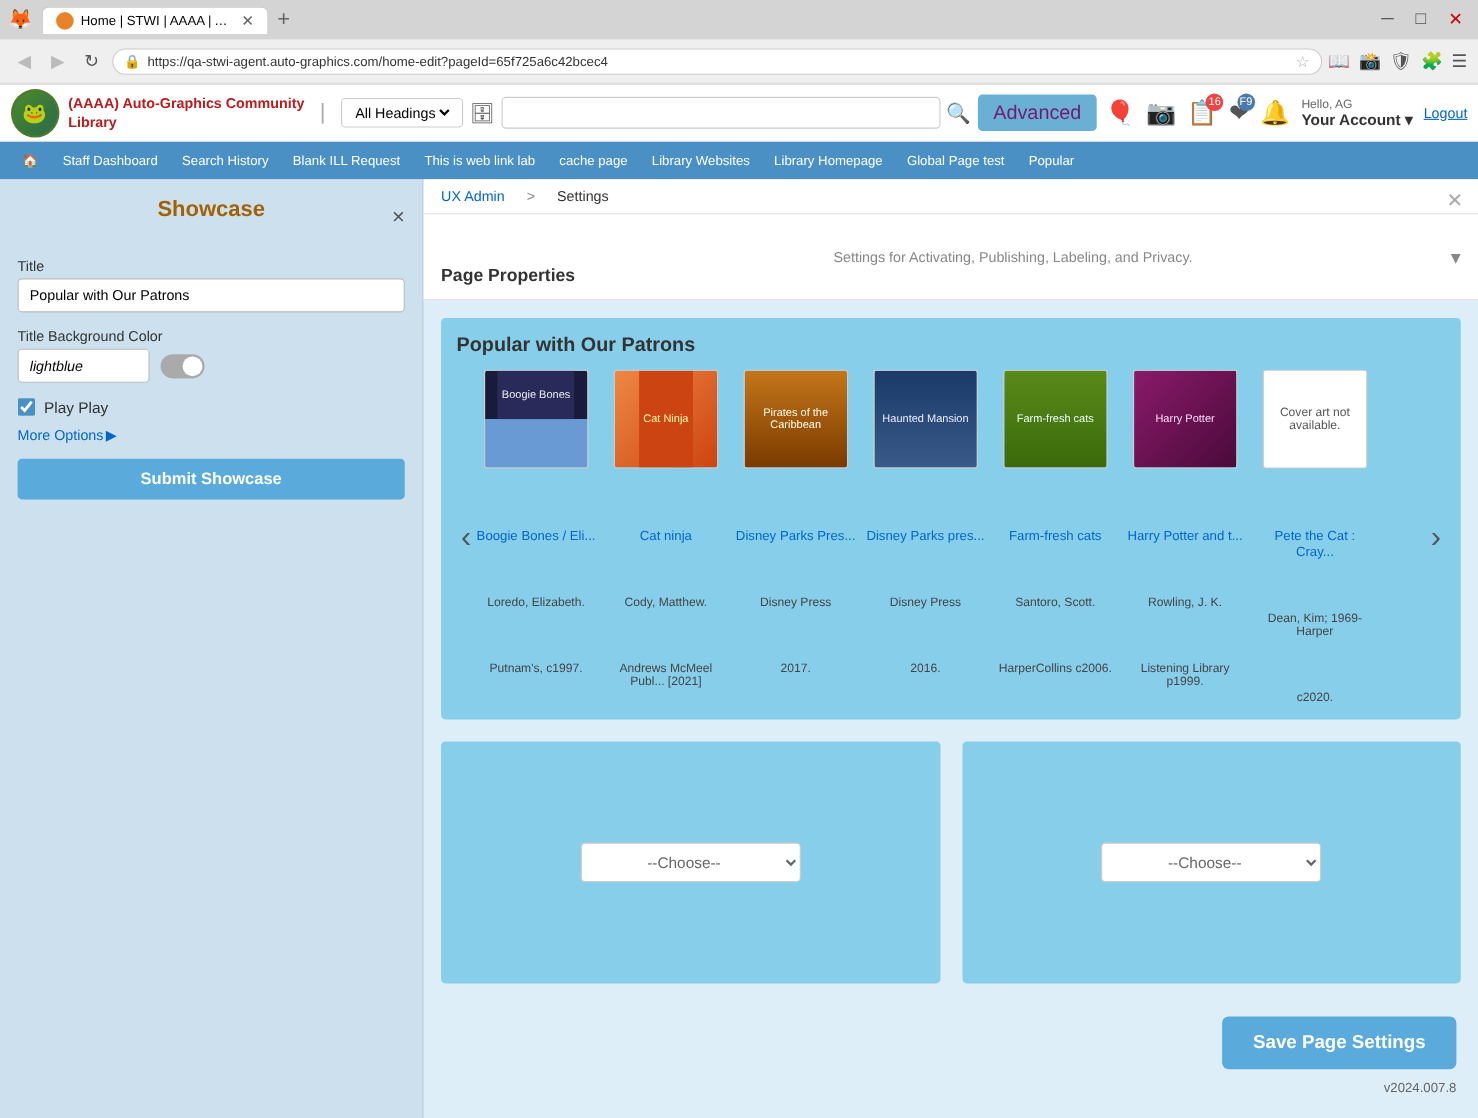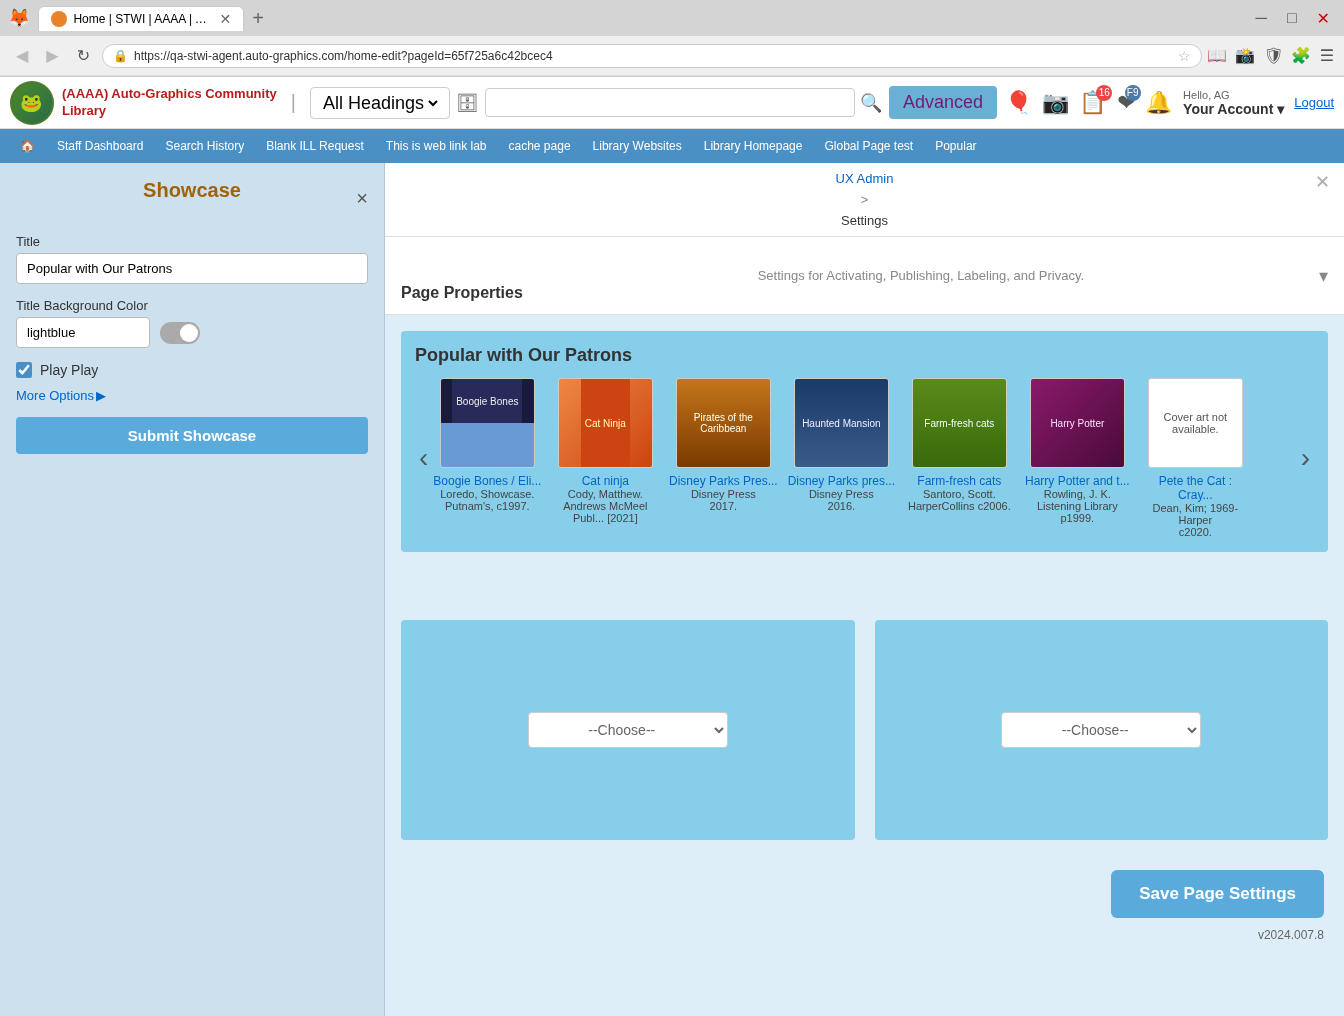--- a/index.html
+++ b/index.html
@@ -21,21 +21,21 @@
     .address-star { color: #aaa; font-size: 14px; }
     .browser-right-icons { display: flex; align-items: center; gap: 8px; }
     .browser-icon-btn { background: none; border: none; font-size: 16px; color: #555; cursor: pointer; }
 
     
     .app-header { background: white; display: flex; align-items: center; padding: 4px 10px; gap: 8px; border-bottom: 1px solid #ddd; height: 52px; }
     .app-logo { width: 44px; height: 44px; border-radius: 50%; background: #4a7a2a; display: flex; align-items: center; justify-content: center; overflow: hidden; }
     .app-logo-img { width: 40px; height: 40px; background: linear-gradient(135deg, #4a8a2a, #2a6a4a); border-radius: 50%; display: flex; align-items: center; justify-content: center; color: white; font-size: 18px; }
     .app-title { font-size: 13px; font-weight: bold; color: #b91c1c; line-height: 1.3; }
     .heading-select-wrap { display: flex; align-items: center; background: white; border: 1px solid #ccc; border-radius: 4px; padding: 4px 8px; gap: 6px; }
-    .heading-select { border: none; outline: none; font-size: 18px; background: transparent; cursor: pointer; }
+    .heading-select { border: none; outline: none; font-size: 13px; background: transparent; cursor: pointer; }
     .db-icon { color: #555; font-size: 16px; }
     .main-search-input { flex: 1; border: 1px solid #ccc; border-radius: 4px; padding: 6px 10px; font-size: 13px; outline: none; }
     .search-btn { background: none; border: none; font-size: 18px; color: #555; cursor: pointer; }
     .advanced-btn { background: #6ab0d4; color: #701a75; border: none; border-radius: 4px; padding: 6px 14px; font-size: 18px; cursor: pointer; }
     .header-right { display: flex; align-items: center; gap: 10px; }
     .header-icon-wrap { position: relative; display: flex; align-items: center; justify-content: center; }
     .header-icon { font-size: 22px; cursor: pointer; color: #555; }
     .badge { position: absolute; top: -5px; right: -5px; background: #e44; color: white; border-radius: 50%; font-size: 10px; width: 16px; height: 16px; display: flex; align-items: center; justify-content: center; }
     .account-wrap { display: flex; flex-direction: column; font-size: 12px; color: #333; }
     .account-name { font-weight: bold; font-size: 14px; cursor: pointer; }
@@ -49,61 +49,61 @@
     .main-layout { display: flex; height: calc(1016px - 36px - 40px - 52px - 34px); }
 
     
     .sidebar { background: #cce0ee; width: 385px; min-width: 385px; padding: 16px; border-right: 1px solid #b0c8d8; }
     .sidebar-title { font-size: 20px; font-weight: bold; color: #a16207; text-align: center; margin-bottom: 16px; }
     .sidebar-close-btn { float: right; background: none; border: none; font-size: 20px; color: #555; cursor: pointer; }
     .sidebar-section { margin-bottom: 14px; }
     .sidebar-label { font-size: 13px; color: #333; margin-bottom: 4px; }
     .sidebar-input { width: 100%; border: 1px solid #bbb; border-radius: 4px; padding: 7px 10px; font-size: 13px; outline: none; background: white; }
     .color-row { display: flex; align-items: center; gap: 10px; margin-top: 4px; }
-    .color-input { width: 134px; border: 1px solid #bbb; border-radius: 4px; padding: 7px 10px; font-size: 13px; background: white; }
+    .color-input { width: 120px; border: 1px solid #bbb; border-radius: 4px; padding: 7px 10px; font-size: 13px; background: white; font-style: italic; }
     .color-toggle { width: 40px; height: 22px; background: #aaa; border-radius: 11px; cursor: pointer; position: relative; }
     .color-toggle-knob { position: absolute; right: 2px; top: 2px; width: 18px; height: 18px; background: white; border-radius: 50%; }
     .autoplay-row { display: flex; align-items: center; gap: 8px; margin: 10px 0; }
     .autoplay-checkbox { width: 16px; height: 16px; accent-color: #4a90c4; }
     .autoplay-label { font-size: 14px; color: #333; }
     .more-options { color: #0066cc; font-size: 13px; cursor: pointer; text-decoration: none; display: flex; align-items: center; gap: 2px; margin-bottom: 14px; }
     .submit-btn { width: 100%; background: #5aabdb; color: white; border: none; border-radius: 4px; padding: 10px; font-size: 15px; cursor: pointer; font-weight: bold; }
 
     
     .content-area { flex: 1; background: #ddeef8; padding: 0; overflow-y: auto; position: relative; }
-    .breadcrumb-bar { background: white; padding: 8px 16px; display: flex; align-items: center; gap: 6px; border-bottom: 1px solid #ddd; flex-direction: column; }
+    .breadcrumb-bar { background: white; padding: 8px 16px; display: flex; align-items: center; gap: 20px; border-bottom: 1px solid #ddd; }
     .breadcrumb-text { font-size: 13px; color: #0066cc; cursor: pointer; }
     .breadcrumb-sep { color: #888; }
     .breadcrumb-current { font-size: 13px; color: #333; }
     .close-x { position: absolute; right: 14px; top: 8px; font-size: 18px; color: #aaa; cursor: pointer; background: none; border: none; }
 
     .page-properties-bar { background: white; padding: 12px 16px; display: flex; align-items: center; justify-content: space-between; border-bottom: 1px solid #ddd; margin-bottom: 16px; }
     .page-props-title { font-size: 16px; font-weight: bold; color: #333; margin-top: 35px; }
     .page-props-subtitle { font-size: 13px; color: #888; }
     .page-props-expand { font-size: 18px; color: #888; cursor: pointer; }
 
     
     .showcase-section { background: #87ceeb; margin: 0 16px 20px; border-radius: 4px; padding: 14px; }
     .showcase-header { font-size: 18px; font-weight: bold; color: #333; margin-bottom: 12px; }
     .books-carousel { display: flex; align-items: center; gap: 0; }
     .carousel-btn { background: none; border: none; font-size: 28px; color: #555; cursor: pointer; padding: 0 4px; }
     .books-list { display: flex; gap: 8px; flex: 1; overflow: hidden; }
-    .book-item { display: flex; flex-direction: column; align-items: center; width: 110px; min-width: 110px; }
+    .book-item { display: flex; flex-direction: column; align-items: center; width: 110px; min-width: 110px; gap: 48px; }
     .book-cover { width: 95px; height: 90px; border-radius: 3px; object-fit: cover; background: #ddd; display: flex; align-items: center; justify-content: center; font-size: 11px; color: #666; border: 1px solid #ccc; }
     .book-title { font-size: 12px; color: #0066cc; text-align: center; margin-top: 6px; cursor: pointer; }
     .book-author { font-size: 11px; color: #444; text-align: center; }
     .book-pub { font-size: 11px; color: #444; text-align: center; }
 
     
     .cover-1 { background: linear-gradient(to bottom, #1a1a3a 50%, #6a9ad4 50%); }
     .cover-na { background: white; color: #333; font-size: 11px; display: flex; align-items: center; justify-content: center; text-align: center; padding: 4px; }
 
     
     .choose-row { display: flex; gap: 20px; margin: 0 16px 20px; }
-    .choose-box { flex: 1; background: #87ceeb; border-radius: 4px; padding: 40px 16px; display: flex; align-items: center; justify-content: center; min-height: 220px; margin-top: 48px; }
+    .choose-box { flex: 1; background: #87ceeb; border-radius: 4px; padding: 40px 16px; display: flex; align-items: center; justify-content: center; min-height: 220px; }
     .choose-select { background: white; border: 1px solid #ccc; border-radius: 4px; padding: 8px 16px; font-size: 14px; color: #666; width: 200px; text-align: center; }
 
     
     .save-btn-wrap { display: flex; justify-content: flex-end; padding: 10px 20px 10px; }
     .save-btn { background: #5aabdb; color: white; border: none; border-radius: 6px; padding: 14px 28px; font-size: 17px; cursor: pointer; font-weight: bold; }
     .version-text { text-align: right; font-size: 12px; color: #666; padding-right: 20px; padding-bottom: 8px; }
   </style>
 </head>
 <body>
 
@@ -262,21 +262,21 @@
         <div class="books-list">
 
           <div class="book-item">
             <div class="book-cover cover-1" style="display:flex;flex-direction:column;overflow:hidden;">
               <div style="flex:1;background:#2a2a5a;display:flex;align-items:center;justify-content:center;">
                 <div style="color:#eee;font-size:10px;text-align:center;padding:4px;">Boogie Bones</div>
               </div>
               <div style="flex:1;background:#6a9ad4;"></div>
             </div>
             <span class="book-title">Boogie Bones / Eli...</span>
-            <span class="book-author">Loredo, Showcase.</span>
+            <span class="book-author">Loredo, Elizabeth.</span>
             <span class="book-pub">Putnam's, c1997.</span>
           </div>
 
           <div class="book-item">
             <div class="book-cover" style="background:linear-gradient(135deg,#e84,#c41);display:flex;flex-direction:column;overflow:hidden;">
               <div style="flex:1;background:#c41;display:flex;align-items:center;justify-content:center;">
                 <div style="color:#ffa;font-size:10px;text-align:center;padding:4px;">Cat Ninja</div>
               </div>
             </div>
             <span class="book-title">Cat ninja</span>

